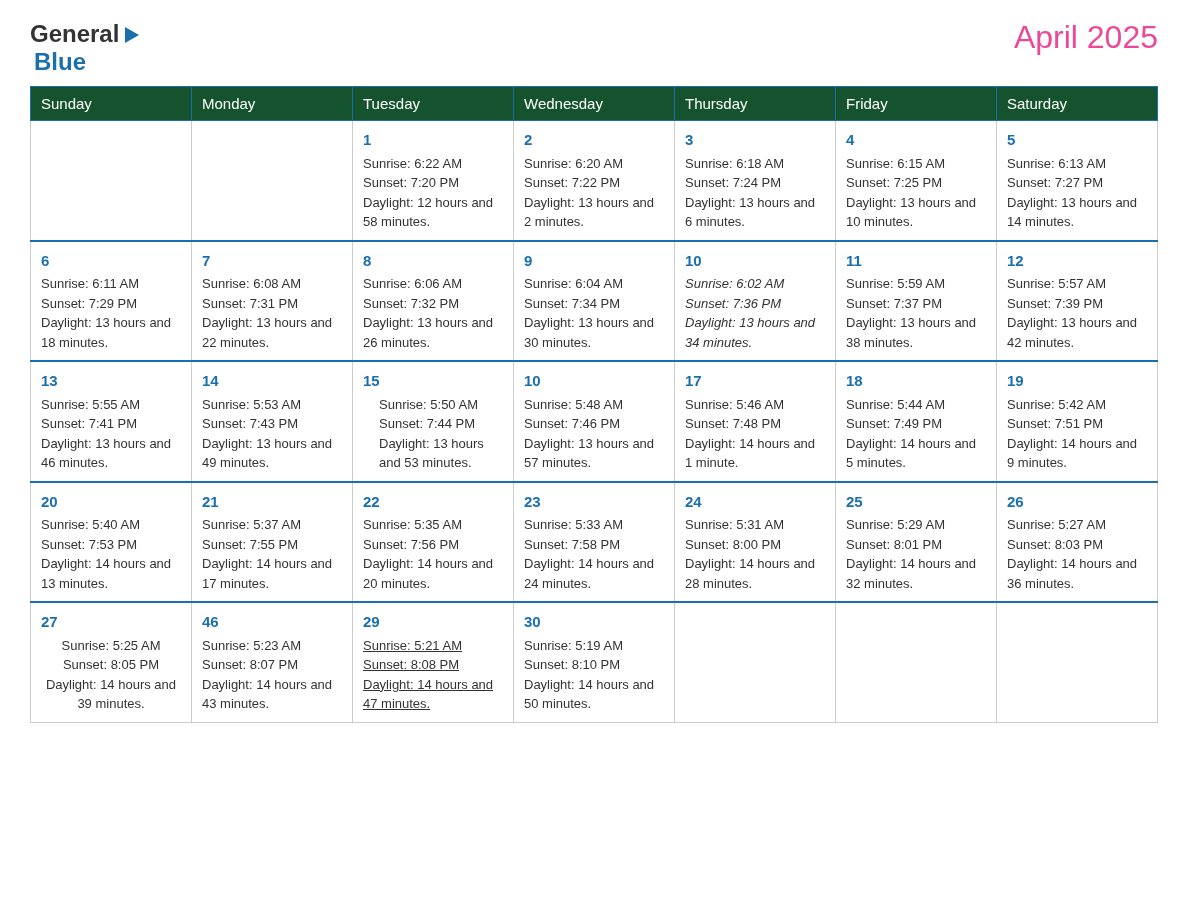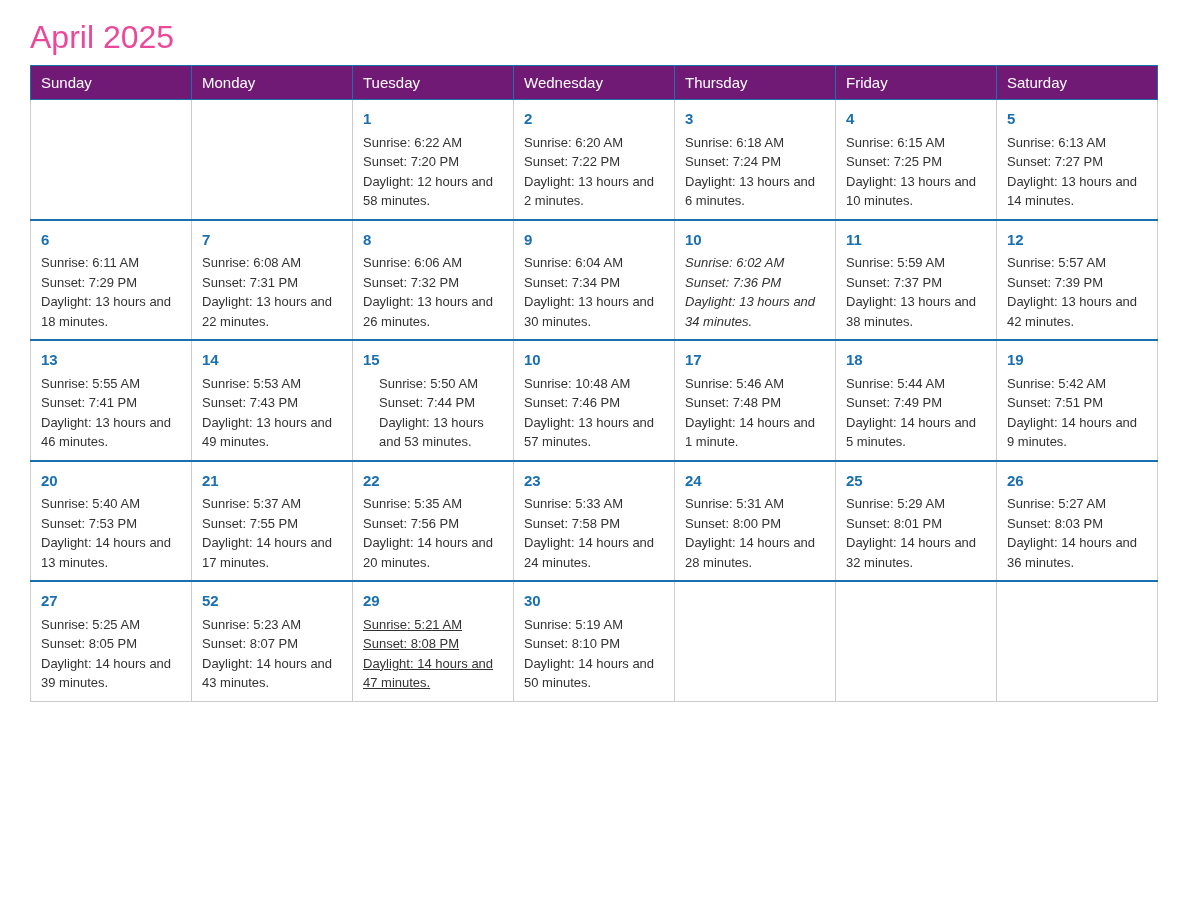--- a/index.html
+++ b/index.html
@@ -28,21 +28,21 @@
       font-size: 20px;
       color: #444;
       margin-top: 4px;
     }
     .calendar-table {
       width: 100%;
       border-collapse: collapse;
       margin-top: 8px;
     }
     .calendar-table th {
-      background-color: #701a75;
+      background-color: #14532d;
       color: #fff;
       font-size: 15px;
       font-weight: normal;
       padding: 8px 10px;
       text-align: left;
       border: 1px solid #1a6faf;
     }
     .calendar-table td {
       vertical-align: top;
       padding: 8px 10px;
@@ -72,20 +72,31 @@
     }
     .logo-line1 {
       display: flex;
       align-items: center;
     }
   </style>
 </head>
 <body>
 
 <div class="header">
+  <div class="logo-wrapper">
+    <div class="logo-line1">
+      <span style="font-size:24px;font-weight:bold;color:#333;">General</span>
+      <svg width="20" height="20" viewBox="0 0 20 20" style="margin-left:2px;margin-top:2px;">
+        <polygon points="4,2 18,10 4,18" fill="#1a6faf"></polygon>
+      </svg>
+    </div>
+    <div>
+      <span style="font-size:24px;font-weight:bold;color:#1a6faf;margin-left:4px;">Blue</span>
+    </div>
+  </div>
   <div class="title-block">
     <div class="month-title">April 2025</div>
   </div>
 </div>
 
 <table class="calendar-table">
   <thead>
     <tr>
     <th>Sunday</th>
         <th>Monday</th>
@@ -189,21 +200,21 @@
 Daylight: 13 hours and 49 minutes.</div>
         </td>
         <td>
           <span class="day-number">15</span>
           <div class="day-info" style="white-space: pre-line; margin-left: 16px;">Sunrise: 5:50 AM
 Sunset: 7:44 PM
 Daylight: 13 hours and 53 minutes.</div>
         </td>
         <td>
           <span class="day-number">10</span>
-          <div class="day-info" style="white-space: pre-line;">Sunrise: 10:48 AM
+          <div class="day-info" style="white-space: pre-line;">Sunrise: 5:48 AM
 Sunset: 7:46 PM
 Daylight: 13 hours and 57 minutes.</div>
         </td>
         <td>
           <span class="day-number">17</span>
           <div class="day-info" style="white-space: pre-line;">Sunrise: 5:46 AM
 Sunset: 7:48 PM
 Daylight: 14 hours and 1 minute.</div>
         </td>
         <td>
@@ -259,26 +270,26 @@
         <td>
           <span class="day-number">26</span>
           <div class="day-info" style="white-space: pre-line;">Sunrise: 5:27 AM
 Sunset: 8:03 PM
 Daylight: 14 hours and 36 minutes.</div>
         </td>
       </tr>
       <tr class="row-divider">
         <td>
           <span class="day-number">27</span>
-          <div class="day-info" style="white-space: pre-line;">Sunrise: 5:25 AM
+          <div class="day-info" style="white-space: pre-line; text-align: center;">Sunrise: 5:25 AM
 Sunset: 8:05 PM
 Daylight: 14 hours and 39 minutes.</div>
         </td>
         <td>
-          <span class="day-number">52</span>
+          <span class="day-number">46</span>
           <div class="day-info" style="white-space: pre-line;">Sunrise: 5:23 AM
 Sunset: 8:07 PM
 Daylight: 14 hours and 43 minutes.</div>
         </td>
         <td>
           <span class="day-number">29</span>
           <div class="day-info" style="white-space: pre-line; text-decoration: underline;">Sunrise: 5:21 AM
 Sunset: 8:08 PM
 Daylight: 14 hours and 47 minutes.</div>
         </td>

